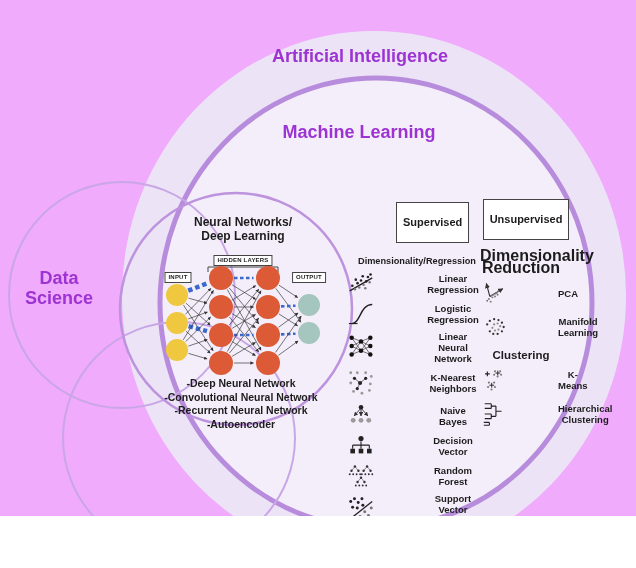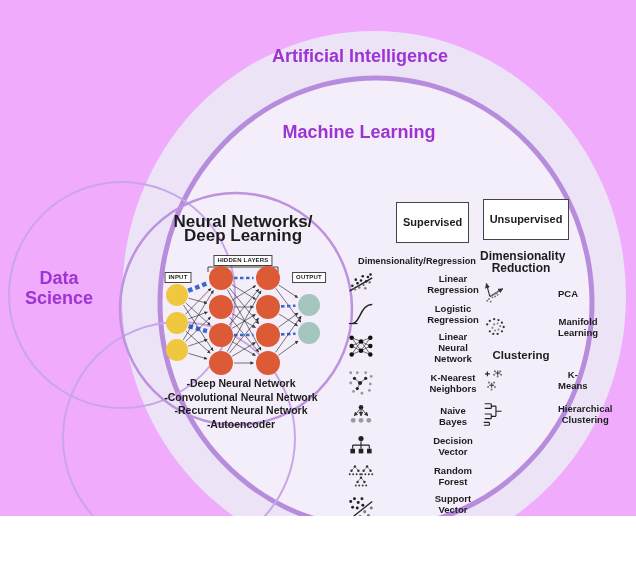--- a/index.html
+++ b/index.html
@@ -10,41 +10,41 @@
 
   
   .venn-label{position:absolute;color:#9c33d2;font-size:18px;line-height:20px;text-align:center;white-space:pre-line;}
   .lbl-ai{left:240px;top:46px;width:240px;}
   .lbl-ml{left:239px;top:122px;width:240px;}
   .lbl-ds{left:9px;top:268px;width:100px;}
   .lbl-bd{left:107px;top:520px;width:140px;}
 
   
   .nn-title{position:absolute;left:153px;top:215px;width:180px;text-align:center;
-            font-size:17px;line-height:14px;white-space:pre-line;}
+            font-size:12px;line-height:14px;white-space:pre-line;}
   .nn-svg{position:absolute;left:140px;top:250px;}
   .tag{position:absolute;transform:translateX(-50%);background:#fff;border:1px solid #444;
        padding:1px 3px;font-size:6px;line-height:7px;white-space:nowrap;letter-spacing:.2px;}
   .tag-input{left:178px;top:272px;}
   .tag-hidden{left:243px;top:255px;}
   .tag-output{left:309px;top:272px;}
   .nn-types{position:absolute;left:126px;top:377px;width:230px;text-align:center;
             font-size:10.5px;line-height:13.5px;}
 
   
   .col{position:absolute;}
   .col-sup{left:344px;top:202px;width:136px;}
   .col-unsup{left:480px;top:199px;width:92px;}
   .hdr-box{width:fit-content;border:1px solid #444;background:#fff;padding:13px 6px;
            font-size:11px;line-height:13px;white-space:nowrap;}
   .col-sup .hdr-box{margin-left:52px;}
   .col-unsup .hdr-box{margin-left:auto;margin-right:auto;}
   .subhdr{margin-top:12px;text-align:center;font-size:9.2px;line-height:12px;white-space:nowrap;}
   .col-sup .subhdr{padding-left:10px;}
-  .col-unsup .subhdr{font-size:12px;white-space:pre-line;padding-right:10px;margin-top:10px;text-align:center;}
+  .col-unsup .subhdr{font-size:16px;white-space:pre-line;padding-right:10px;margin-top:10px;text-align:center;}
   .cl-hdr{margin-top:7px;text-align:center;font-size:11.5px;padding-right:10px;}
   .row{display:flex;align-items:center;margin-top:4px;height:26px;gap:48px;}
   .row.tall{height:32px;}
   .col-sup .row:first-of-type{margin-top:7px;}
   .col-unsup .row{height:28px;margin-top:5px;}
   .col-unsup .row.tall{height:30px;}
   .icon{width:34px;display:flex;justify-content:center;align-items:center;flex:none;}
   .col-unsup .icon{width:30px;}
   .ilabel{flex:1;text-align:center;font-size:9.5px;line-height:11px;white-space:pre-line;}
 </style>

